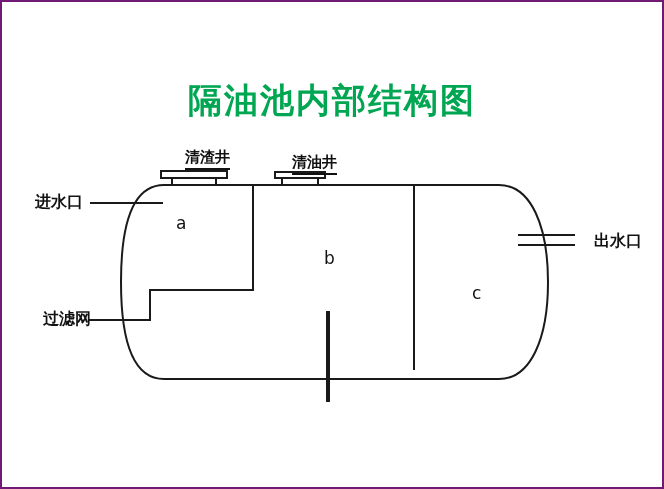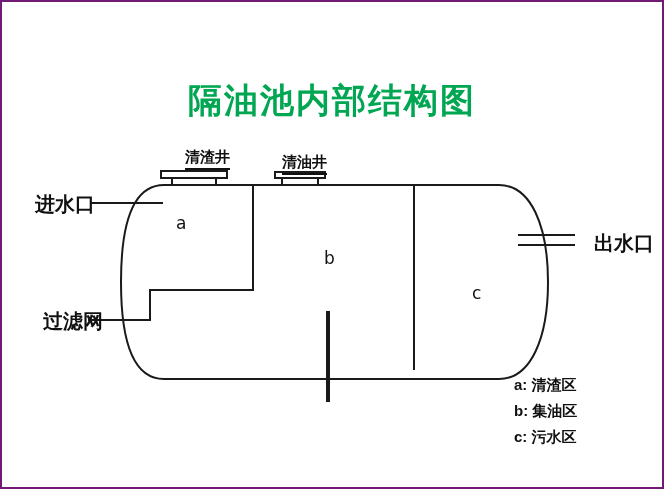--- a/index.html
+++ b/index.html
@@ -19,21 +19,21 @@
     font-size:34px;
     font-weight:bold;
     color:#00a651;
     letter-spacing:2px;
   }
   svg.diagram{position:absolute;left:0;top:0;width:664px;height:489px;}
   .lbl{
     position:absolute;
     color:#111;
     font-weight:bold;
-    font-size:20px;
+    font-size:16px;
     line-height:1.1;
     white-space:nowrap;
   }
   .well-lbl{
     font-size:15px;
     border-bottom:2px solid #111;
     padding-bottom:2px;
   }
   .zone-letter{
     font-size:17px;
@@ -78,29 +78,24 @@
 
       <line x1="412" y1="184" x2="412" y2="368"></line>
 
       <line x1="326" y1="309" x2="326" y2="400" stroke-width="4"></line>
     </g>
   </svg>
 
   <div class="title">隔油池内部结构图</div>
 
   <div class="lbl well-lbl" style="left:183px;top:147px;">清渣井</div>
-  <div class="lbl well-lbl" style="left:280px;top:152px;">清油井</div>
+  <div class="lbl well-lbl" style="left:290px;top:152px;">清油井</div>
 
   <div class="lbl" style="left:33px;top:191px;">进水口</div>
   <div class="lbl" style="left:41px;top:308px;">过滤网</div>
   <div class="lbl" style="left:592px;top:230px;">出水口</div>
 
   <div class="lbl zone-letter" style="left:174px;top:212px;">a</div>
   <div class="lbl zone-letter" style="left:322px;top:247px;">b</div>
   <div class="lbl zone-letter" style="left:470px;top:282px;">c</div>
 
-  <div class="legend">
-    <div class="legend-item">a: 清渣区</div>
-    <div class="legend-item">b: 集油区</div>
-    <div class="legend-item">c: 污水区</div>
-  </div>
 
 </div>
 
 </body></html>

